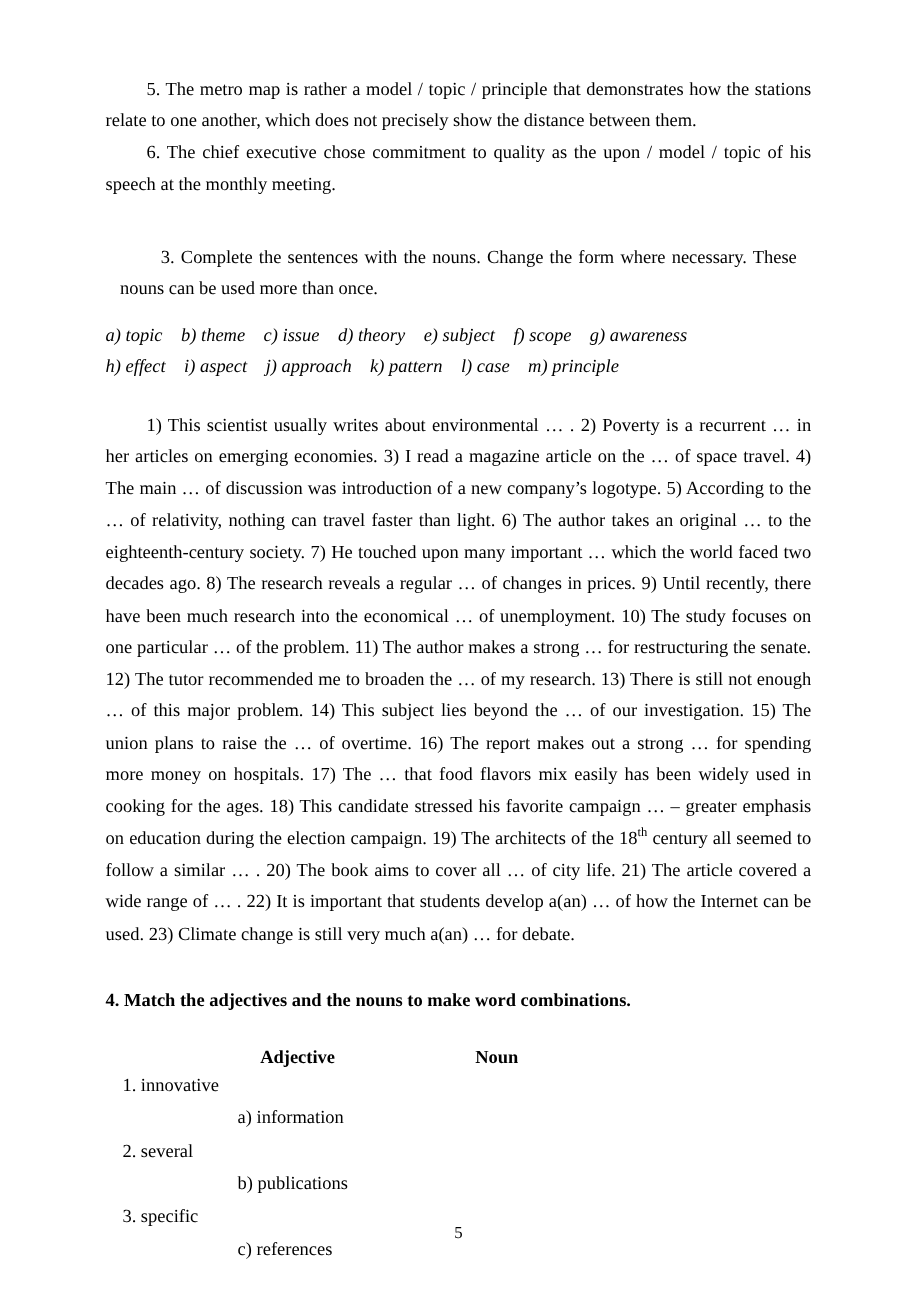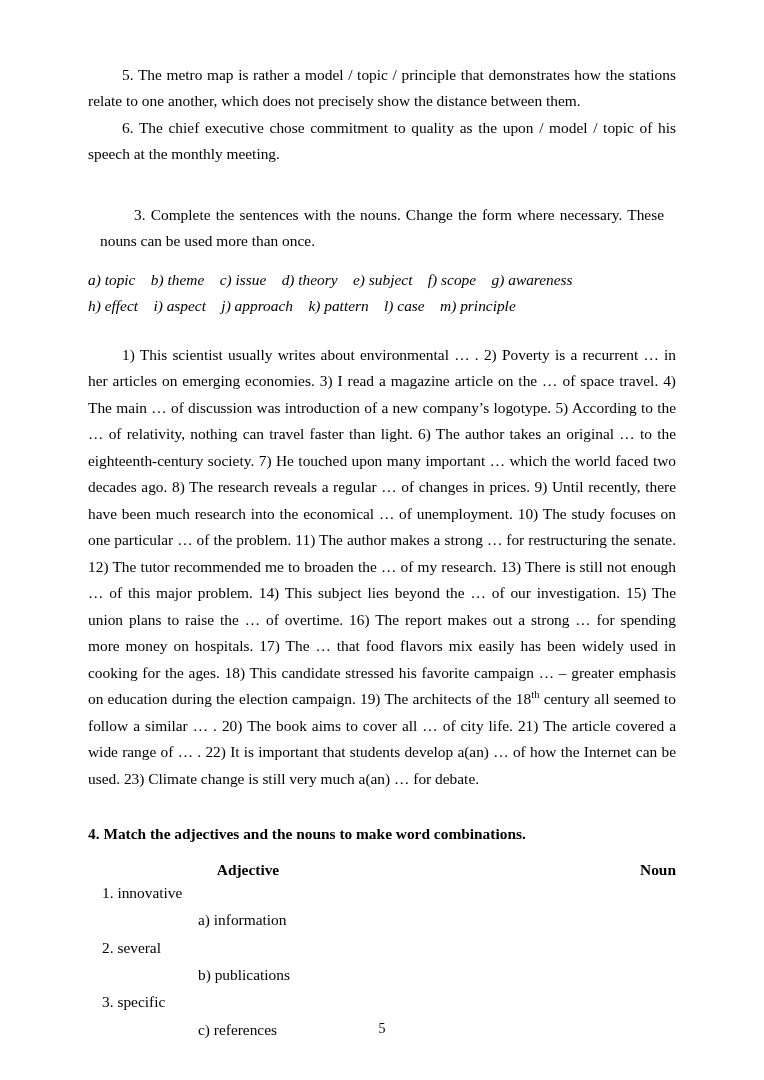--- a/index.html
+++ b/index.html
@@ -58,31 +58,31 @@
     font-size: 15.4px;
     line-height: 1.6;
     font-weight: bold;
     text-align: left;
     margin: 0;
   }
   .match-head {
     display: flex;
     font-size: 15.4px;
     font-weight: bold;
-    margin-top: 14px;
+    margin-top: 26px;
   }
   .match-head .col-a {
     width: 50%;
     text-align: center;
     padding-left: 26px;
     box-sizing: border-box;
   }
   .match-head .col-b {
     width: 50%;
-    text-align: right;
+    text-align: left;
     padding-left: 14px;
     box-sizing: border-box;
   }
   .match-row {
     display: flex;
     font-size: 15.4px;
     line-height: 1.78;
     flex-direction: column;
   }
   .match-row .col-a {

